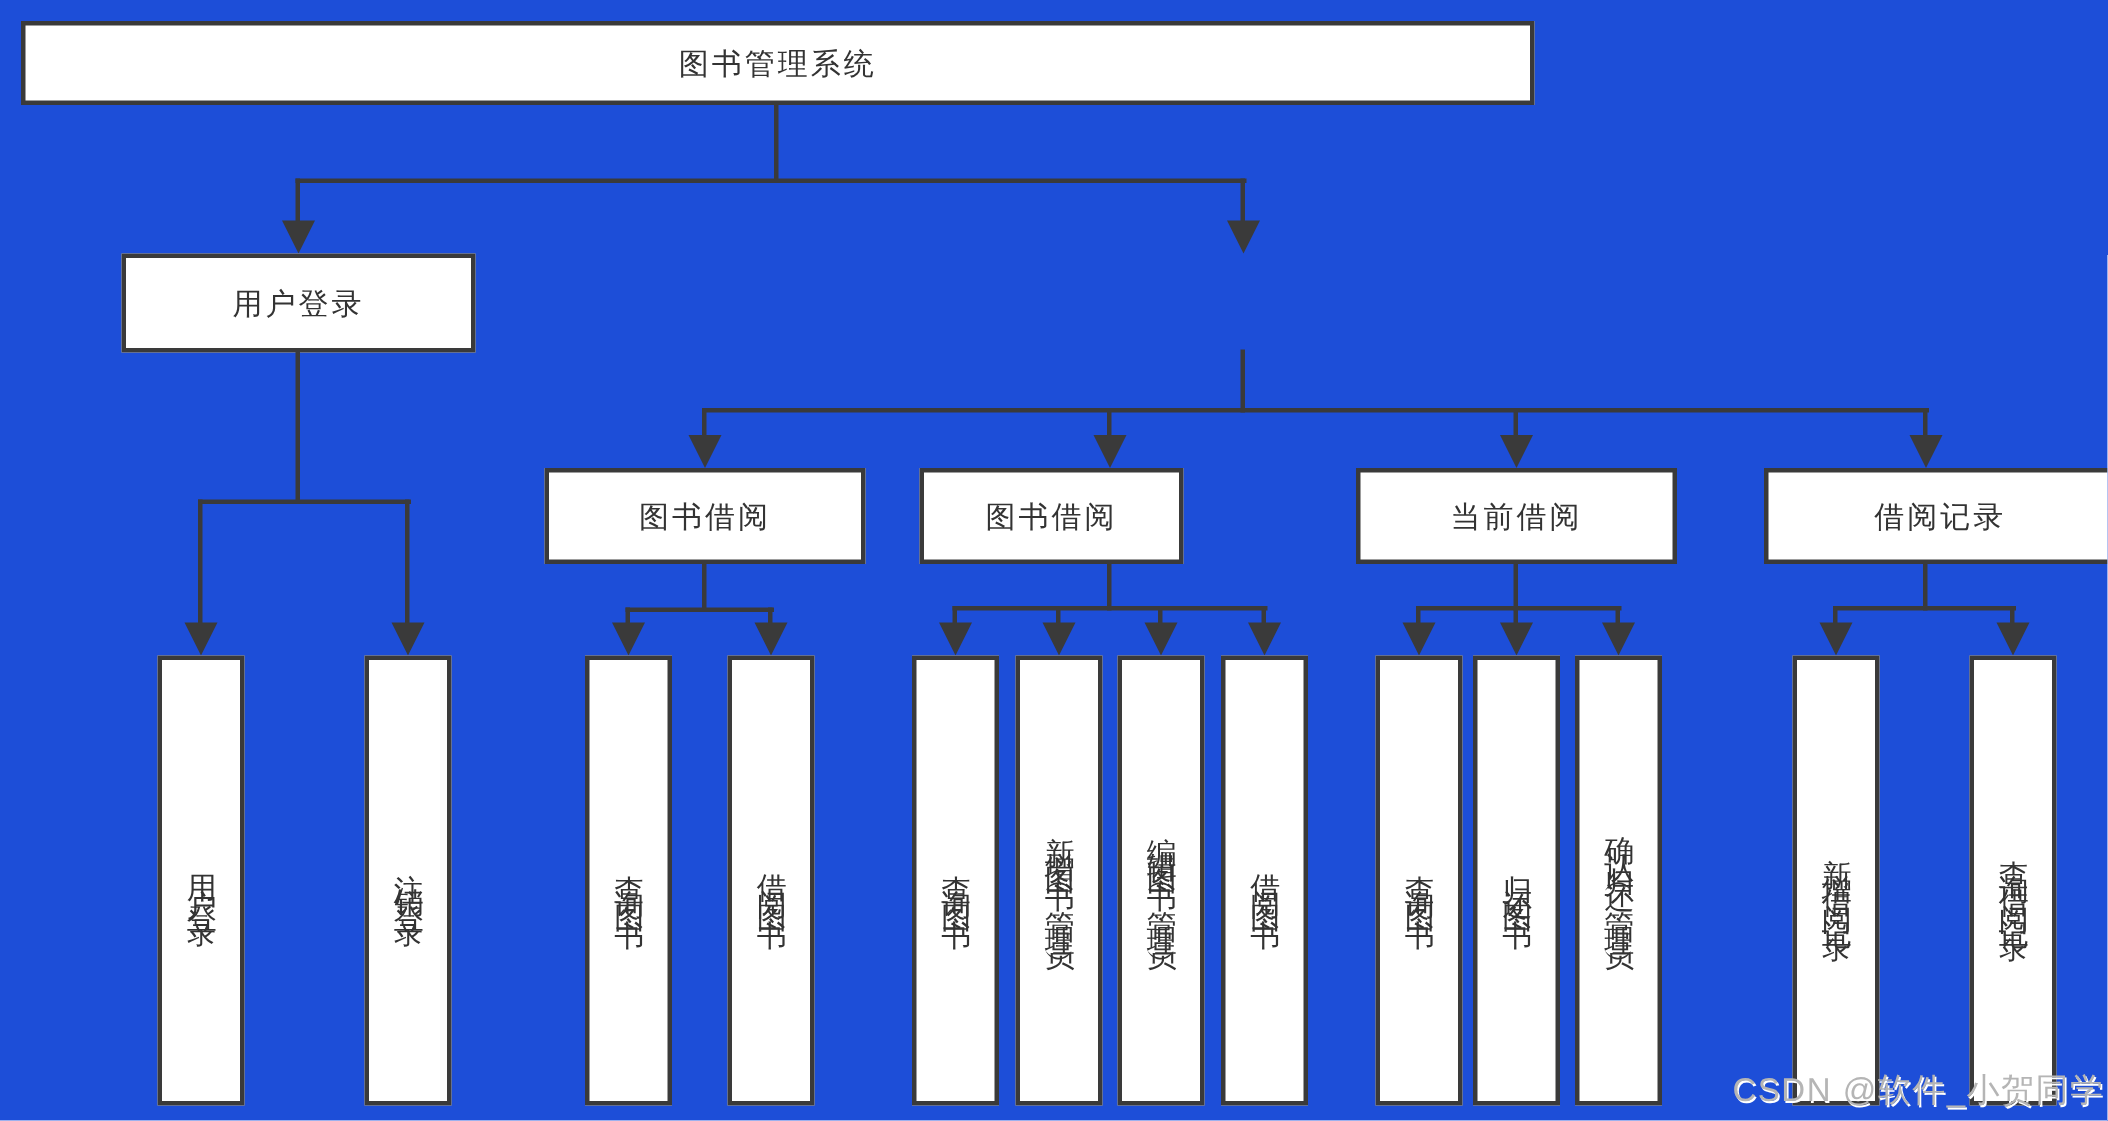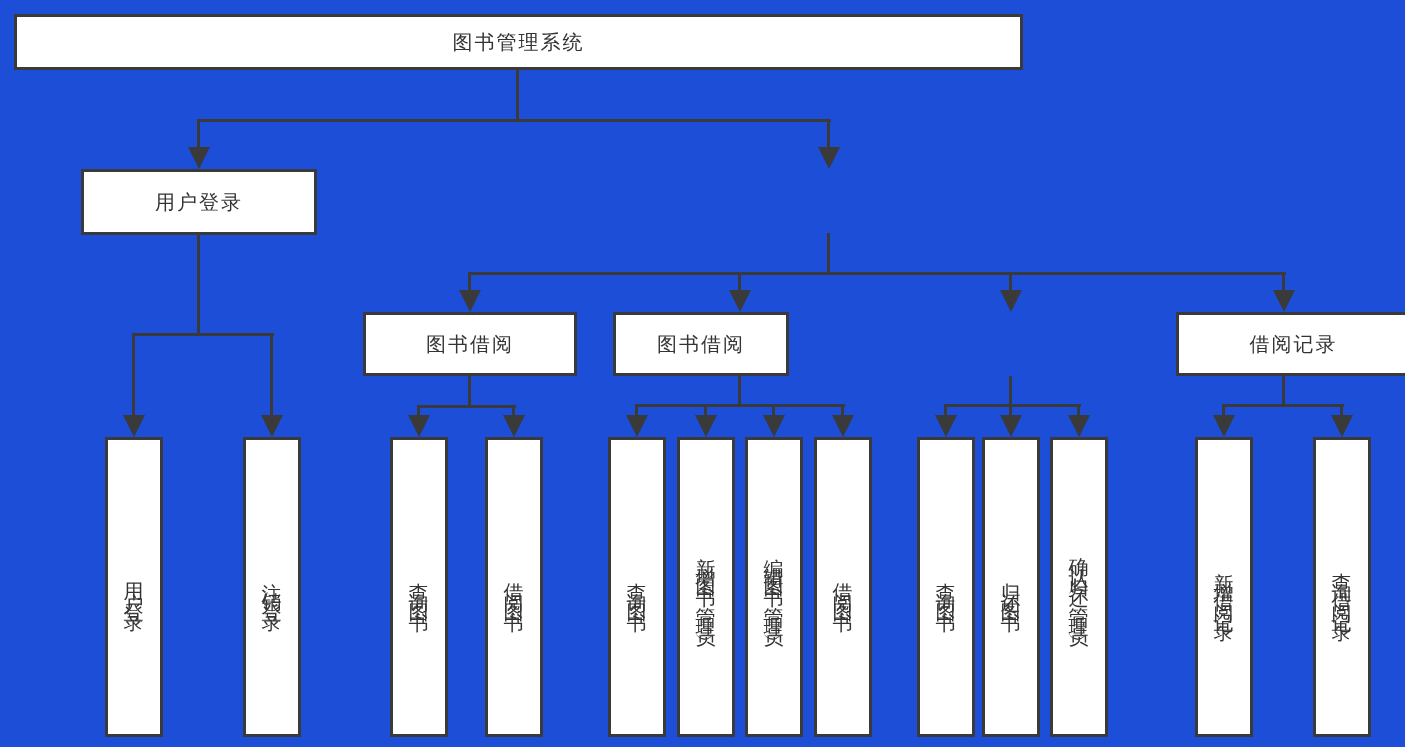--- a/index.html
+++ b/index.html
@@ -65,20 +65,23 @@
   <i class="ln" style="left:1009px;top:272px;width:3px;height:24px"></i>
   <i class="ar" style="left:1000px;top:290px"></i>
   <i class="ln" style="left:1282px;top:272px;width:3px;height:24px"></i>
   <i class="ar" style="left:1273px;top:290px"></i>
 
   <div class="box h" style="left:363px;top:312px;width:214px;height:64px">
     <span>图书借阅</span>
   </div>
   <div class="box h" style="left:613px;top:312px;width:176px;height:64px">
     <span>图书借阅</span>
+  </div>
+  <div class="box h" style="left:904px;top:312px;width:214px;height:64px">
+    <span>当前借阅</span>
   </div>
   <div class="box h" style="left:1176px;top:312px;width:235px;height:64px">
     <span>借阅记录</span>
   </div>
 
   <i class="ln" style="left:468px;top:376px;width:3px;height:32px"></i>
   <i class="ln" style="left:417px;top:405px;width:99px;height:3px"></i>
   <i class="ln" style="left:417px;top:405px;width:3px;height:16px"></i>
   <i class="ar" style="left:408px;top:415px"></i>
   <i class="ln" style="left:512px;top:405px;width:3px;height:16px"></i>
@@ -148,14 +151,15 @@
     <span class="t">确认归还（管理员）</span>
   </div>
 
   <div class="box v" style="left:1195px;top:437px;width:58px;height:300px">
     <span class="t">新增借阅记录</span>
   </div>
   <div class="box v" style="left:1313px;top:437px;width:58px;height:300px">
     <span class="t">查询借阅记录</span>
   </div>
 
+  <div class="wm">CSDN @软件_小贺同学</div>
 
 </div>
 
 </body></html>

